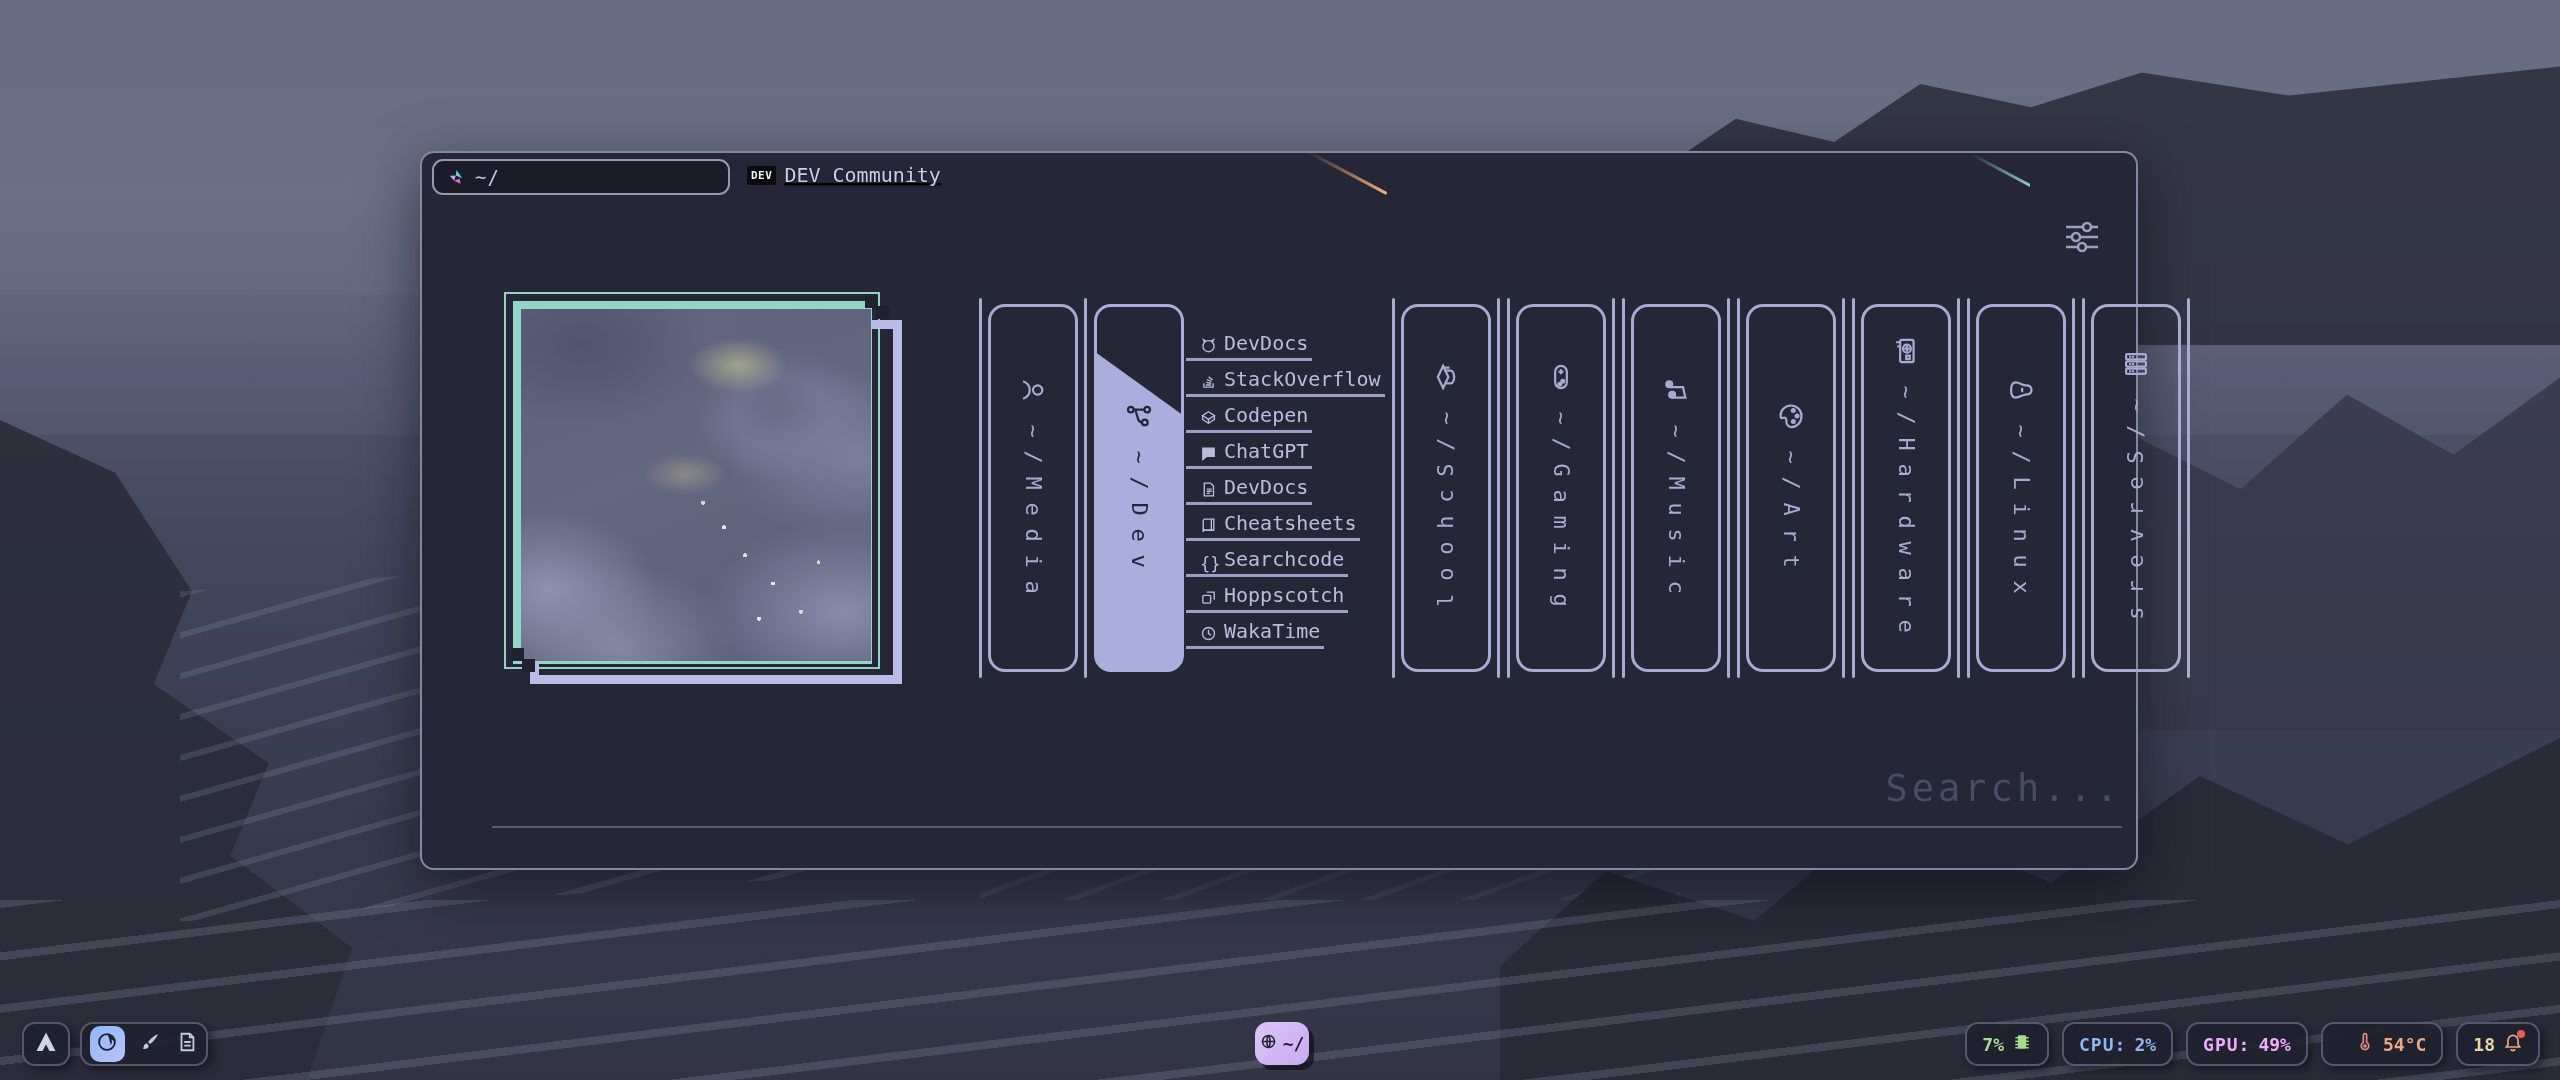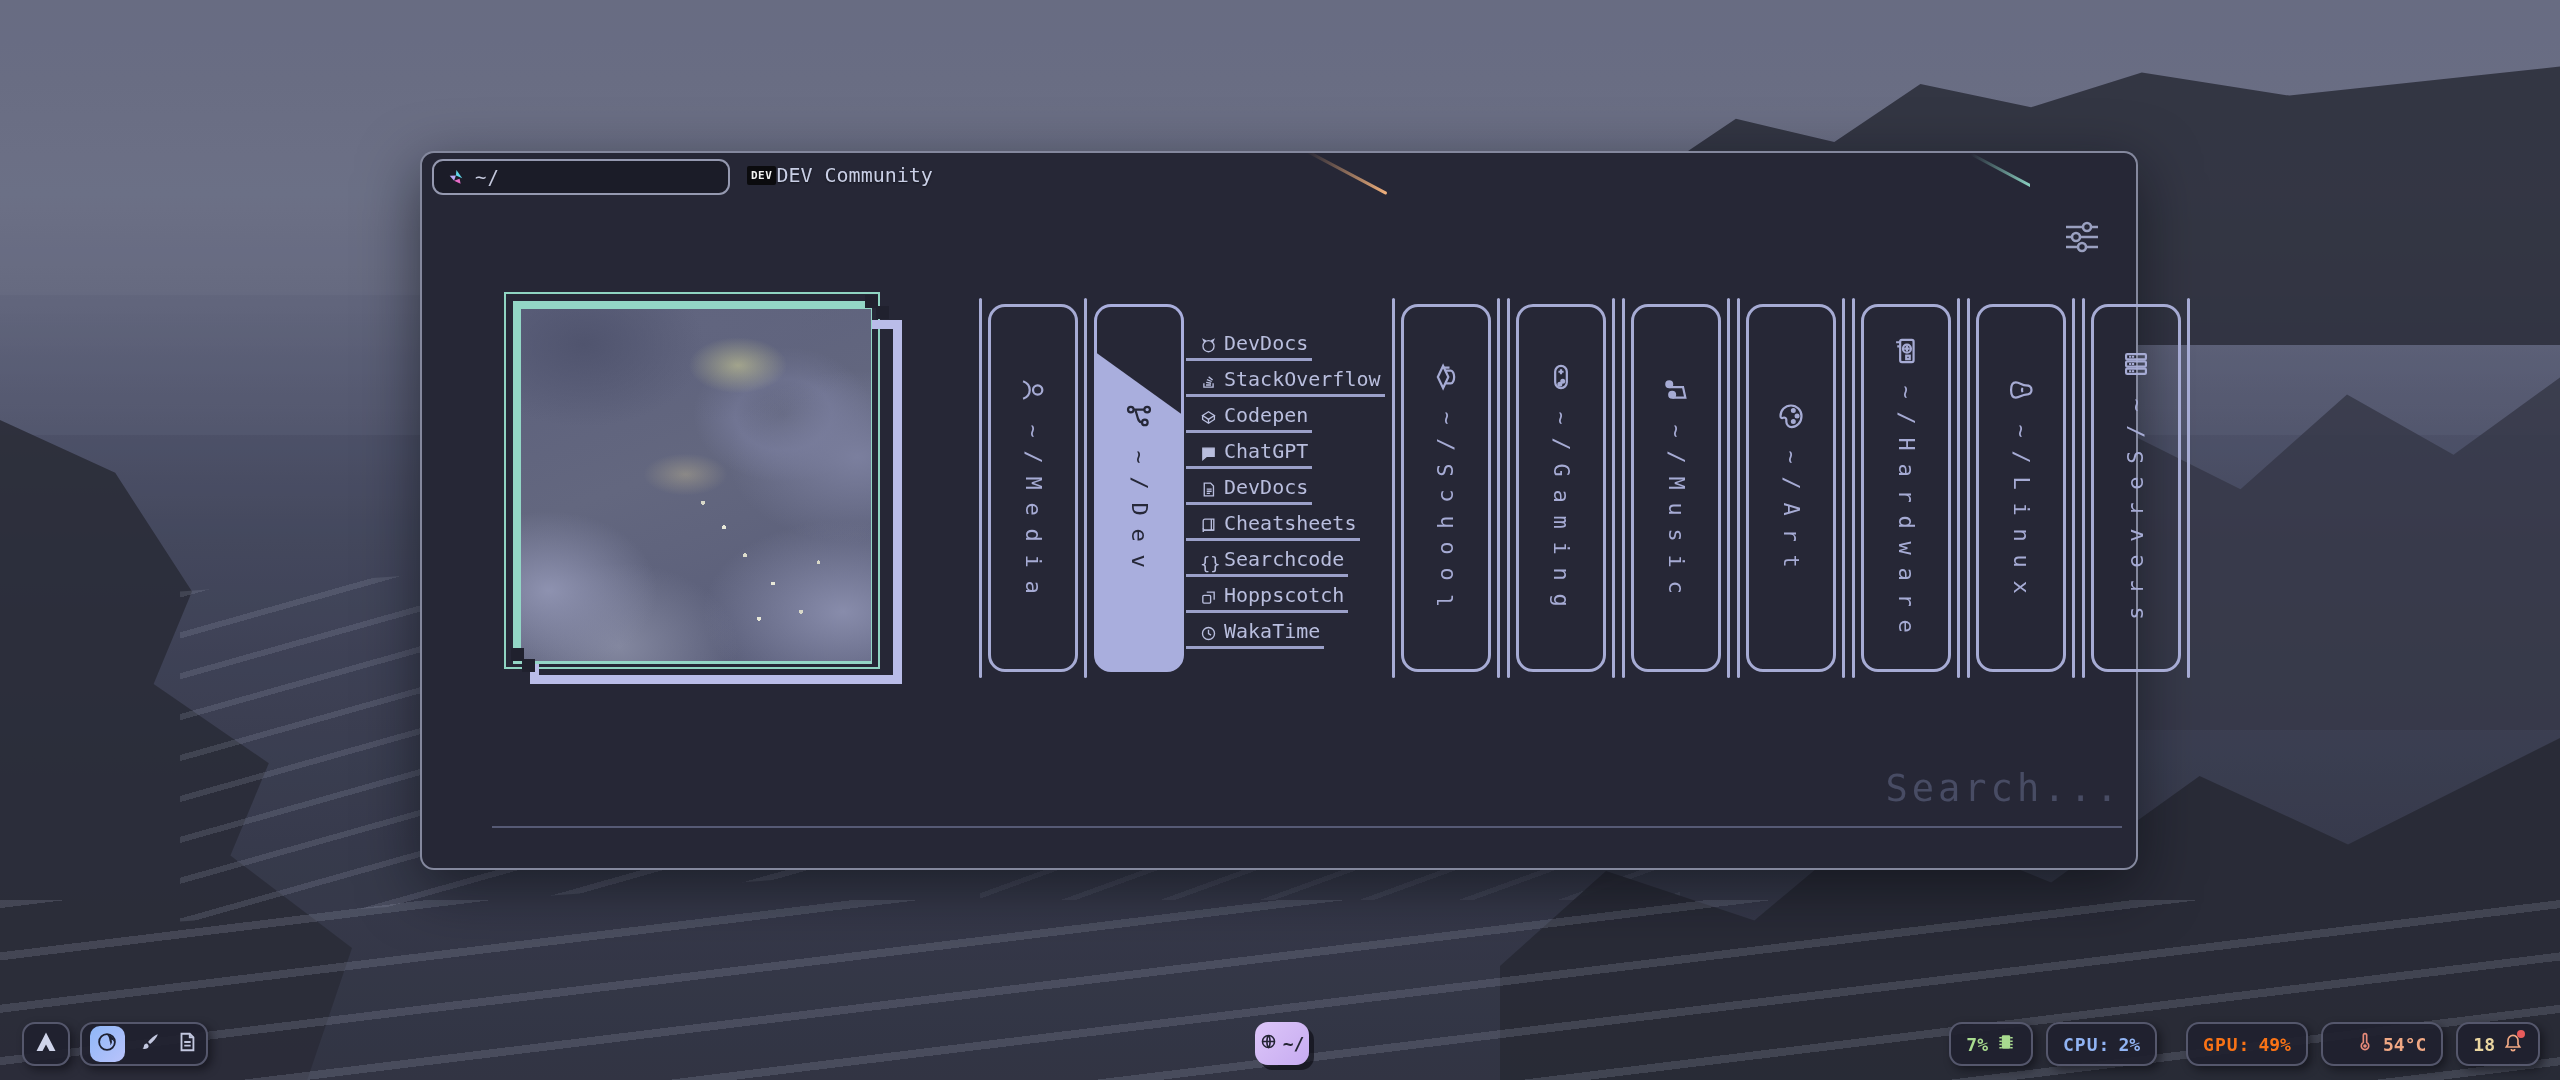--- a/index.html
+++ b/index.html
@@ -51,21 +51,21 @@
   .streak { position:absolute; height:3px; border-radius:2px; transform:rotate(28deg); }
   .streak.orange { left:880px; top:18px; width:90px; background:linear-gradient(90deg,transparent,#f0b07c); }
   .streak.teal { left:1545px; top:16px; width:70px; background:linear-gradient(90deg,transparent,#8fd9c8); }
 
   .urlbar { position:absolute; left:10px; top:6px; width:298px; height:36px;
     background:#1b1c28; border:2px solid rgba(170,175,200,.85); border-radius:11px;
     display:flex; align-items:center; gap:9px; padding:0 12px; z-index:3; }
   .urlbar .logo { width:20px; height:20px; flex:0 0 auto; }
   .urlbar .url-text { color:#c6cadf; font-size:19px; letter-spacing:1px; }
 
-  .tabarea { position:absolute; left:325px; top:10px; display:flex; align-items:center; gap:0; z-index:3; }
+  .tabarea { position:absolute; left:325px; top:10px; display:flex; align-items:center; gap:8px; z-index:3;text-decoration:underline; }
   .favicon { background:#0b0b0e; color:#f2f2f2; font-size:11px; font-weight:bold;
     padding:3px 4px; letter-spacing:.5px; border-radius:2px; }
   .tabtitle { color:#c9cfe6; font-size:20px; text-shadow:0 1px 2px rgba(0,0,0,.5); }
 
   .menu-sliders { position:absolute; right:32px; top:66px; width:44px; height:36px; color:#9aa0c0; z-index:3; cursor:pointer; }
 
   
   .frame-wrap { position:absolute; left:80px; top:134px; width:420px; height:410px; }
   .frame-thin { position:absolute; left:2px; top:5px; width:376px; height:377px; border:2px solid #8fd4c2; }
   .frame-thick { position:absolute; left:11px; top:14px; width:359px; height:363px; border:8px solid #93d6c6; }
@@ -143,21 +143,21 @@
   .tb-center { left:1255px; top:1022px; }
   .ws-btn { width:54px; height:43px; border-radius:13px; background:linear-gradient(135deg,#dcc6f8,#c7abf1);
     box-shadow:5px 5px 0 rgba(12,12,20,.65); display:flex; align-items:center; justify-content:center;
     gap:6px; color:#232433; font-size:18px; font-weight:bold; cursor:pointer; }
   .ws-btn svg { width:17px; height:17px; }
   .tb-right { right:20px; top:1022px; gap:13px; }
   .widget { height:44px; padding:0 15px; gap:8px; font-size:18px; font-weight:bold; }
   .widget svg { width:20px; height:20px; }
   .w-mem { color:#a8db8f; }
   .w-cpu { color:#91b4f4; }
-  .w-gpu { color:#f97316;margin-left:16px; }
+  .w-gpu { color:#f0abfc; }
   .w-temp { color:#f0a884;padding-left:32px; }
   .w-temp .ticon { color:#e78a79; }
   .w-note { color:#ead6a0; }
   .w-note .bell { position:relative; color:#f0a884; }
   .bell-dot { position:absolute; right:-2px; top:-2px; width:8px; height:8px; border-radius:50%; background:#e85b5b; }
   .wlabel { letter-spacing:1px; }
 </style>
 </head>
 <body>
 

